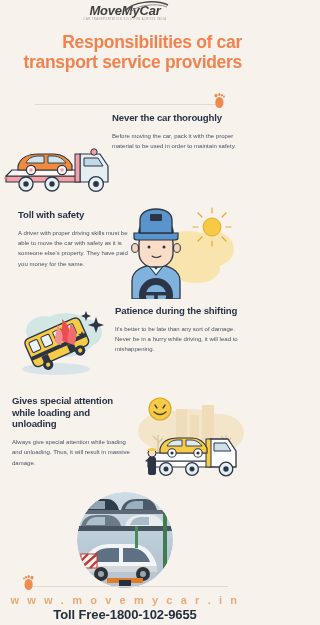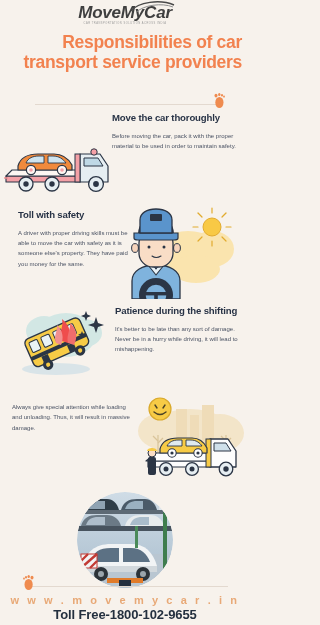--- a/index.html
+++ b/index.html
@@ -7,21 +7,21 @@
     width:250px;height:625px;
     background:#f7f2ec;
     font-family:"Liberation Sans", sans-serif;
     overflow:hidden;position:relative;
   }
   .page{position:relative;width:250px;height:625px;background:#f7f2ec;overflow:hidden;}
 
   
   .logo-wrap{position:absolute;left:0;top:4px;width:250px;text-align:center;}
   .logo-mark{display:inline-block;position:relative;}
-  .logo-text{font-size:17px;font-weight:bold;font-style:italic;color:#3a3a3a;letter-spacing:-.2px;line-height:1;}
+  .logo-text{font-size:13px;font-weight:bold;font-style:italic;color:#3a3a3a;letter-spacing:-.2px;line-height:1;}
   .logo-text .mc1{color:#3f3f3f;}
   .logo-text .mc2{color:#3f3f3f;}
   .logo-swoosh{position:absolute;right:-4px;top:-4px;width:46px;height:13px;}
   .logo-tag{font-size:2.6px;color:#9a9a9a;letter-spacing:.5px;margin-top:1px;text-transform:uppercase;}
 
   
   .main-title{position:absolute;left:0;top:32px;width:250px;text-align:right;
     color:#f2824f;font-size:17.5px;font-weight:bold;line-height:1.17;letter-spacing:-.3px;padding:0 8px;box-sizing:border-box;}
 
   
@@ -86,21 +86,21 @@
   <svg class="foot foot-top" viewBox="0 0 13 16">
     <ellipse cx="6.4" cy="9.5" rx="4.1" ry="5.6" fill="#ef8b4f"></ellipse>
     <ellipse cx="3.0" cy="2.6" rx="1.5" ry="1.9" fill="#ef8b4f"></ellipse>
     <ellipse cx="6.3" cy="1.6" rx="1.2" ry="1.5" fill="#ef8b4f"></ellipse>
     <ellipse cx="9.0" cy="2.2" rx="1.0" ry="1.3" fill="#ef8b4f"></ellipse>
     <ellipse cx="11.0" cy="3.6" rx="0.9" ry="1.1" fill="#ef8b4f"></ellipse>
   </svg>
 
   <div class="section sec1">
     <div class="txtcol">
-      <div class="s-head">Move the car thoroughly</div>
+      <div class="s-head">Never the car thoroughly</div>
       <div class="s-body">Before moving the car, pack it with the proper material to be used in order to maintain safety.</div>
     </div>
     <div class="art">
       <svg viewBox="0 0 110 62" width="110" height="62">
 
         <path d="M2 44 L76 44 L76 50 L2 50 Z" fill="#f4a0a6" stroke="#2b3545" stroke-width="1.1" stroke-linejoin="round"></path>
         <path d="M2 44 L8 38 L76 38 L76 44 Z" fill="#fdf6f2" stroke="#2b3545" stroke-width="1.1" stroke-linejoin="round"></path>
 
         <path d="M76 22 L96 22 L104 34 L104 50 L76 50 Z" fill="#e6eef2" stroke="#2b3545" stroke-width="1.2" stroke-linejoin="round"></path>
         <path d="M80 26 L94 26 L99 34 L80 34 Z" fill="#bfd9e6" stroke="#2b3545" stroke-width="1"></path>
@@ -219,20 +219,21 @@
           <path d="M88 16 L90 22 L96 24 L90 26 L88 32 L86 26 L80 24 L86 22 Z"></path>
           <path d="M78 10 L79.3 13.6 L83 15 L79.3 16.4 L78 20 L76.7 16.4 L73 15 L76.7 13.6 Z"></path>
           <path d="M74 30 L75 32.6 L78 33.6 L75 34.6 L74 37 L73 34.6 L70 33.6 L73 32.6 Z"></path>
         </g>
       </svg>
     </div>
   </div>
 
   <div class="section sec4">
     <div class="txtcol">
+      <div class="s-head">Gives special attention while loading and unloading</div>
       <div class="s-body">Always give special attention while loading and unloading. Thus, it will result in massive damage.</div>
     </div>
     <div class="art">
       <svg viewBox="0 0 116 88" width="116" height="88">
 
         <g fill="#f3e3c4" opacity="0.85">
           <ellipse cx="58" cy="40" rx="44" ry="26"></ellipse>
           <ellipse cx="30" cy="36" rx="24" ry="18"></ellipse>
           <ellipse cx="88" cy="38" rx="24" ry="19"></ellipse>
         </g>

